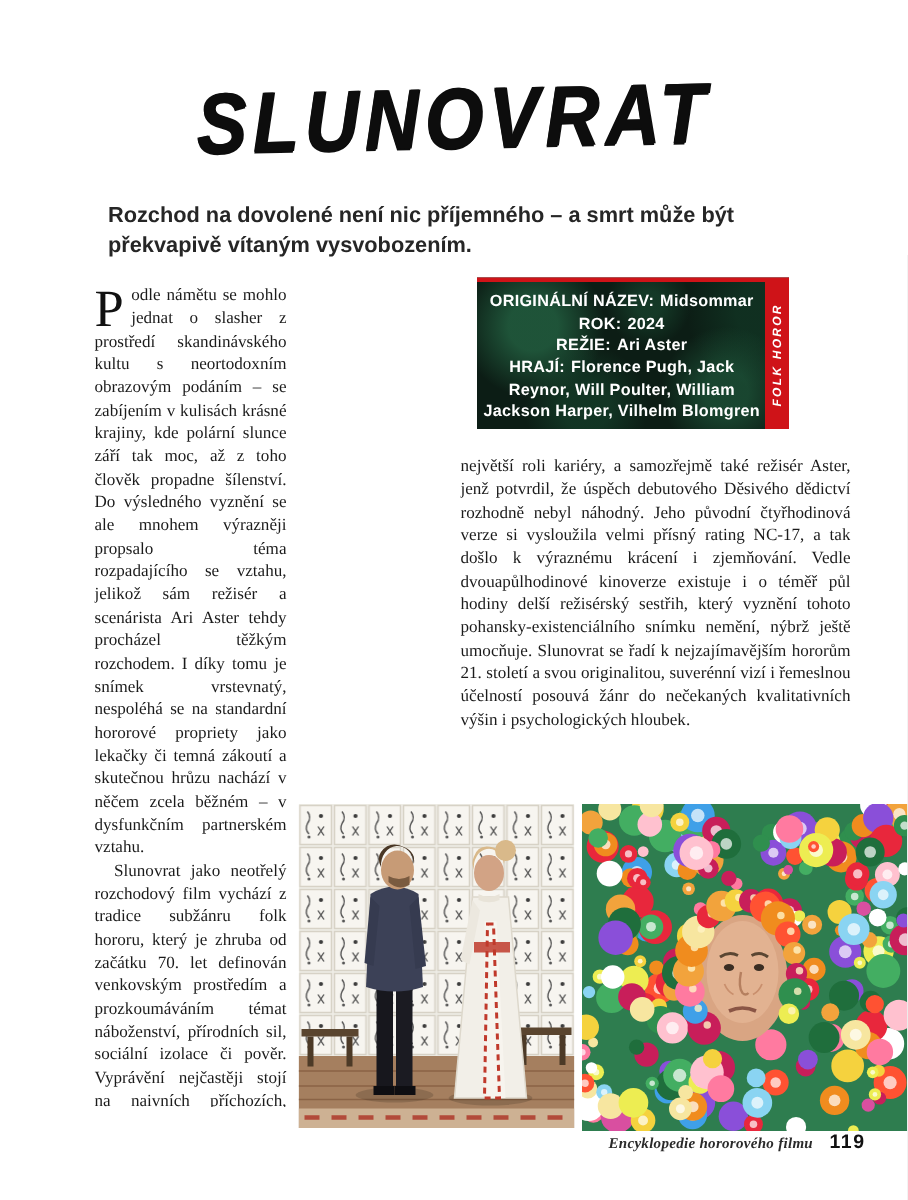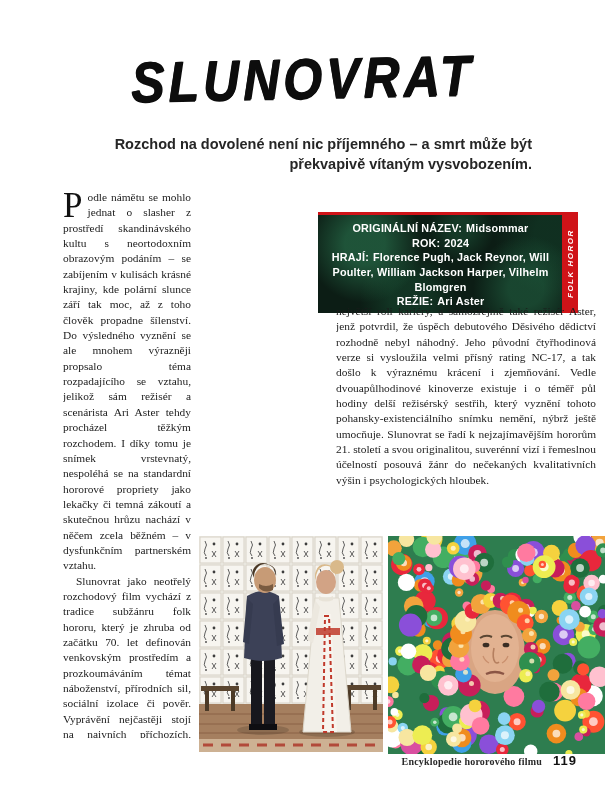--- a/index.html
+++ b/index.html
@@ -10,40 +10,40 @@
   }
   
   .title{
     position:absolute;top:50px;left:0;width:605px;text-align:center;
     font-family:"Liberation Sans",sans-serif;font-weight:bold;font-style:italic;
     font-size:50px;letter-spacing:4px;color:#0d0d0d;
     transform:rotate(-1.2deg) scaleY(1.14);
     text-shadow:1px 0 0 #0d0d0d,0 1px 0 #0d0d0d;
   }
   .subtitle{
-    position:absolute;top:135px;left:72px;width:460px;text-align:right;
+    position:absolute;top:135px;left:72px;width:460px;text-align:left;
     font-family:"Liberation Sans",sans-serif;font-weight:bold;
     font-size:14.5px;line-height:19.5px;color:#262626;
   }
   
   .col{
     text-align:justify;font-size:11.4px;line-height:15.35px;color:#1b1b1b;
   }
   .col p{margin:0;}
   .col-left{position:absolute;left:63px;top:190px;width:242px;height:548px;overflow:hidden;}
-  .col-right{position:absolute;left:336px;top:304px;width:260px;height:230px;overflow:hidden;}
+  .col-right{position:absolute;left:307px;top:304px;width:260px;height:230px;overflow:hidden;}
   .img-spacer{float:right;width:108px;height:202px;margin-top:346px;margin-left:6px;}
   .dropcap{
     float:left;font-size:35px;line-height:28px;padding:2px 5px 0 0;
     font-weight:normal;color:#111;
   }
   .indent{text-indent:13px;}
   
   .infobox{
-    position:absolute;left:318px;top:212px;width:260px;height:101px;
+    position:absolute;left:318px;top:185px;width:208px;height:101px;
     background:
       radial-gradient(circle at 18% 30%, rgba(46,128,86,.55) 0 9%, transparent 26%),
       radial-gradient(circle at 80% 75%, rgba(38,110,74,.5) 0 8%, transparent 24%),
       radial-gradient(circle at 55% 15%, rgba(30,90,60,.45) 0 6%, transparent 20%),
       radial-gradient(circle at 35% 85%, rgba(24,76,50,.5) 0 10%, transparent 26%),
       radial-gradient(circle at 92% 20%, rgba(20,66,44,.5) 0 9%, transparent 25%),
       #0c1d15;
     border-top:3px solid #cf1318;box-sizing:border-box;
   }
   .infobox-content{
@@ -68,41 +68,41 @@
   .still-left{position:absolute;left:199px;top:536px;width:184px;height:216px;overflow:hidden;}
   .still-right{position:absolute;left:388px;top:536px;width:217px;height:218px;overflow:hidden;}
   .still-left svg,.still-right svg{display:block;}
   
   .footer{
     position:absolute;top:753px;right:28px;
     display:flex;align-items:baseline;gap:11px;
   }
   .footer .book{
     font-family:"Liberation Serif",serif;font-weight:bold;
-    font-size:10px;color:#2a2a2a;letter-spacing:.2px;
+    font-size:10px;color:#2a2a2a;letter-spacing:.2px;font-style:italic;
   }
   .footer .pageno{
     font-family:"Liberation Sans",sans-serif;font-weight:bold;
     font-size:13px;color:#111;letter-spacing:1px;
   }
 </style>
 </head>
 <body>
 
 <div class="page">
 
   <div class="title">SLUNOVRAT</div>
   <div class="subtitle">Rozchod na dovolené není nic příjemného – a smrt může být překvapivě vítaným vysvobozením.</div>
 
   <div class="infobox">
     <div class="infobox-content">
       <div><span class="ib-label">ORIGINÁLNÍ NÁZEV:</span><span class="ib-value">Midsommar</span></div>
       <div><span class="ib-label">ROK:</span><span class="ib-value">2024</span></div>
+      <div><span class="ib-label">REŽIE:</span><span class="ib-value">Ari Aster</span></div>
       <div><span class="ib-label">HRAJÍ:</span><span class="ib-value">Florence Pugh, Jack Reynor, Will Poulter, William Jackson Harper, Vilhelm Blomgren</span></div>
-      <div><span class="ib-label">REŽIE:</span><span class="ib-value">Ari Aster</span></div>
     </div>
     <div class="genre-tab">
       <span>FOLK HOROR</span>
     </div>
   </div>
 
   <div class="col col-left">
     <div class="img-spacer"></div>
     <p><span class="dropcap">P</span><span>odle námětu se mohlo jednat o slasher z prostředí skandinávského kultu s neortodoxním obrazovým podáním – se zabíjením v kulisách krásné krajiny, kde polární slunce září tak moc, až z toho člověk propadne šílenství. Do výsledného vyznění se ale mnohem výrazněji propsalo téma rozpadajícího se vztahu, jelikož sám režisér a scenárista Ari Aster tehdy procházel těžkým rozchodem. I díky tomu je snímek vrstevnatý, nespoléhá se na standardní hororové propriety jako lekačky či temná zákoutí a skutečnou hrůzu nachází v něčem zcela běžném – v dysfunkčním partnerském vztahu.</span></p>
     <p class="indent">Slunovrat jako neotřelý rozchodový film vychází z tradice subžánru folk hororu, který je zhruba od začátku 70. let definován venkovským prostředím a prozkoumáváním témat náboženství, přírodních sil, sociální izolace či pověr. Vyprávění nejčastěji stojí na naivních příchozích, kteří naruší běžný chod vesničanů, čímž si zadělají na spoustu problémů. Tady konkrétně skupina studentů, která příjede psychologicky i antropologicky zkoumat tradiční švédskou komunitu – a kvůli vršení bizarních událostí i průběžnému mizení mladých návštěvníků je jasné, že se nejednalo o dobrý nápad.</p>

